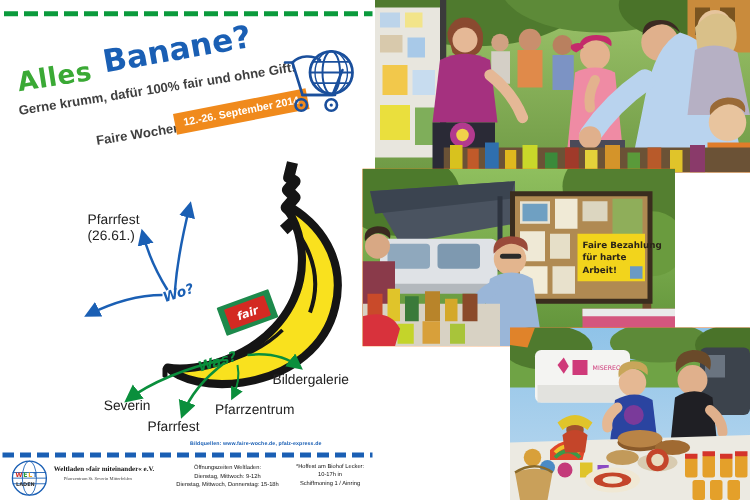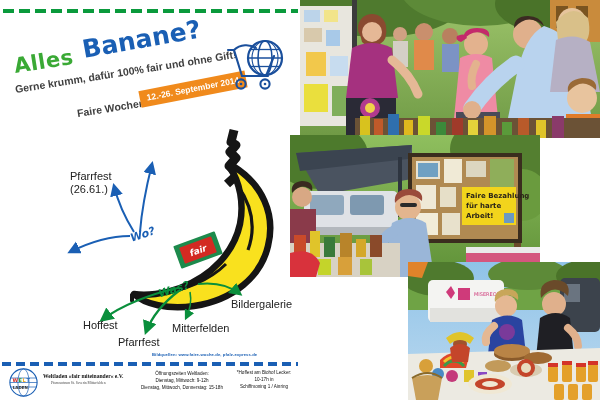--- a/index.html
+++ b/index.html
@@ -60,21 +60,21 @@
   .banana{position:absolute;left:130px;top:128px;width:165px;height:185px;}
 
   
   .lbl{position:absolute;color:#222;font-size:11px;line-height:1.18;white-space:nowrap;}
   .lbl-weltladen{left:118px;top:140px;text-align:center;}
   .lbl-pfarrfest{left:70px;top:170px;}
   .lbl-hoffest{left:10px;top:224px;text-align:center;}
   .lbl-verkauf{left:83px;top:319px;}
   .lbl-verkostung{left:118px;top:336px;}
   .lbl-information{left:172px;top:322px;}
-  .lbl-bildergalerie{left:231px;top:298px;}
+  .lbl-bildergalerie{left:218px;top:298px;}
 
   .hand{
     position:absolute;font-size:11px;font-weight:bold;font-style:italic;
     font-family:"DejaVu Sans", sans-serif;white-space:nowrap;
   }
   .hand-wo{left:130px;top:228px;color:#1a5fb4;transform:rotate(-18deg);}
   .hand-was{left:158px;top:283px;color:#0a8f3c;transform:rotate(-17deg);}
 
   .arrows{position:absolute;left:0;top:120px;width:300px;height:240px;pointer-events:none;}
 
@@ -192,23 +192,23 @@
   </div>
 
   <div class="hand hand-wo">Wo?</div>
   <div class="hand hand-was">Was?</div>
 
   <div class="lbl lbl-pfarrfest">
     <div>Pfarrfest</div>
     <div>(26.61.)</div>
   </div>
 
-  <div class="lbl lbl-verkauf">Hoffest</div>
+  <div class="lbl lbl-verkauf">Severin</div>
   <div class="lbl lbl-verkostung">Pfarrfest</div>
-  <div class="lbl lbl-information">Mitterfelden</div>
+  <div class="lbl lbl-information">Pfarrzentrum</div>
   <div class="lbl lbl-bildergalerie">Bildergalerie</div>
 
   <div class="credit">Bildquellen: www.faire-woche.de, pfalz-express.de</div>
 
   <div class="wl-logo">
     <svg width="29" height="29" viewBox="0 0 29 29">
       <circle cx="14.5" cy="14.5" r="13.6" fill="#fff" stroke="#1a5fb4" stroke-width="1.1"></circle>
       <ellipse cx="14.5" cy="14.5" rx="5.6" ry="13.6" fill="none" stroke="#1a5fb4" stroke-width=".7"></ellipse>
       <line x1="1" y1="10" x2="28" y2="10" stroke="#1a5fb4" stroke-width=".7"></line>
       <line x1="1" y1="19" x2="28" y2="19" stroke="#1a5fb4" stroke-width=".7"></line>

